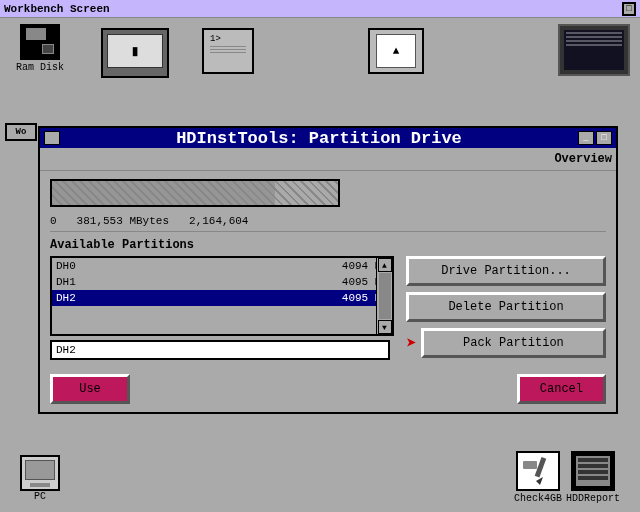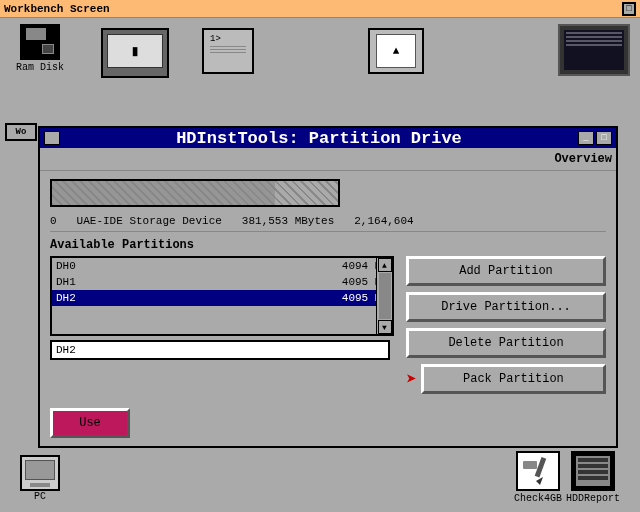--- a/index.html
+++ b/index.html
@@ -8,21 +8,21 @@
       height: 512px;
       background: #aaaaaa;
       font-family: 'Courier New', monospace;
       font-size: 12px;
       overflow: hidden;
       position: relative;
     }
 
     
     .workbench-bar {
-      background: #fdba74;
+      background: #c4b5fd;
       border-bottom: 1px solid #888;
       padding: 2px 4px;
       display: flex;
       align-items: center;
       justify-content: space-between;
       height: 18px;
     }
     .workbench-title {
       font-size: 11px;
       font-weight: bold;
@@ -465,21 +465,20 @@
     </div>
 
     <div class="drive-vis">
       <div class="drive-bar">
         <div style="position:absolute; top:0; left:0; height:100%; width:78%; background:#888; opacity:0.6;"></div>
       </div>
     </div>
 
     <div class="drive-info">
       <span>0</span>
-      <span>UAE-IDE Storage Device</span>
       <span>381,553 MBytes</span>
       <span>2,164,604</span>
     </div>
 
     <div class="dialog-separator"></div>
 
     <div class="partitions-section">
 
       <div class="partitions-left">
         <div class="partitions-label">Available Partitions</div>
@@ -504,30 +503,30 @@
             <div class="scroll-thumb"></div>
             <div class="scroll-arrow">▼</div>
           </div>
         </div>
 
         
         <input type="text" class="input-field" value="DH2" style="">
       </div>
 
       <div class="partitions-right">
-        <button class="action-btn">Add Partition</button>
         <button class="action-btn">Drive Partition...</button>
         <button class="action-btn">Delete Partition</button>
 
         <div style="display:flex; align-items:center; gap:4px;">
           <span style="color:#cc0000; font-size:18px; font-weight:bold;">➤</span>
           <button class="action-btn" style="flex:1;">Pack Partition</button>
         </div>
       </div>
     </div>
 
     <div class="bottom-buttons">
       <button class="use-btn">Use</button>
+      <button class="cancel-btn">Cancel</button>
     </div>
 
   </div>
 
 </div>
 
 </body></html>

